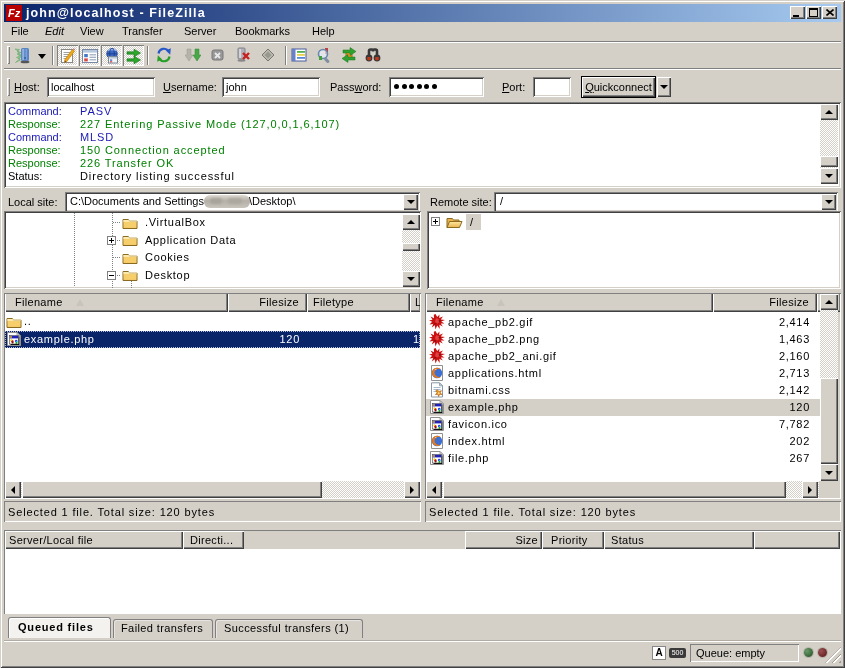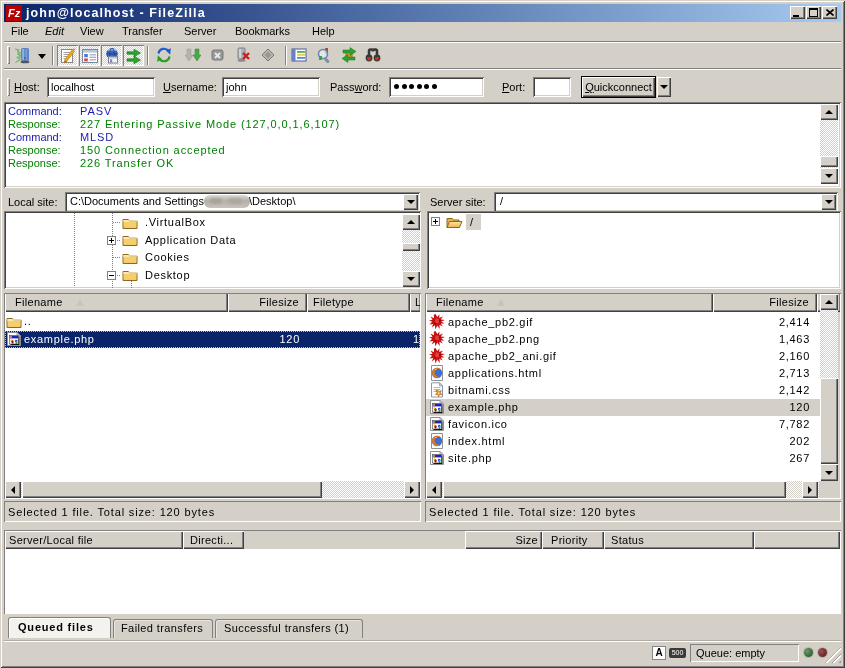--- a/index.html
+++ b/index.html
@@ -273,20 +273,21 @@
       <div class="adn"></div>
     </div>
 
 <div class="abs sunk white" style="left:4px;top:102px;width:837px;height:86px;"></div>
 <div class="abs" style="left:8px;top:105px;width:800px;line-height:13px;">
 <div style="position:relative;height:13px;color:#1A19B4;">Command:<span style="position:absolute;left:72px;letter-spacing:0.9px;">PASV</span></div>
 <div style="position:relative;height:13px;color:#008000;">Response:<span style="position:absolute;left:72px;letter-spacing:0.9px;">227 Entering Passive Mode (127,0,0,1,6,107)</span></div>
 <div style="position:relative;height:13px;color:#1A19B4;">Command:<span style="position:absolute;left:72px;letter-spacing:0.9px;">MLSD</span></div>
 <div style="position:relative;height:13px;color:#008000;">Response:<span style="position:absolute;left:72px;letter-spacing:0.9px;">150 Connection accepted</span></div>
 <div style="position:relative;height:13px;color:#008000;">Response:<span style="position:absolute;left:72px;letter-spacing:0.9px;">226 Transfer OK</span></div>
+<div style="position:relative;height:13px;color:#000;">Status:<span style="position:absolute;left:72px;letter-spacing:0.9px;">Directory listing successful</span></div>
 </div>
 
 <div class="abs chk" style="left:820px;top:104px;width:18px;height:80px;"></div>
 <div class="abs rais ct" style="left:820px;top:104px;width:18px;height:16px;">
       <div class="aup"></div>
     </div>
 <div class="abs rais" style="left:820px;top:156px;width:18px;height:11px;"></div>
 <div class="abs rais ct" style="left:820px;top:168px;width:18px;height:16px;">
       <div class="adn"></div>
     </div>
@@ -295,21 +296,21 @@
 <div class="abs sunk white" style="left:65px;top:192px;width:355px;height:20px;"></div>
 <div class="abs" style="left:70px;top:195px;">C:\Documents and Settings</div>
 <div class="abs" style="left:204px;top:195px;width:46px;height:13px;background:linear-gradient(to bottom,#E0DCD4,#B4B0A8 45%,#C8C4BC);border-radius:6px;filter:blur(0.7px);"></div>
 <div class="abs" style="left:210px;top:198px;width:12px;height:6px;background:#A8A49C;border-radius:3px;filter:blur(1px);"></div>
 <div class="abs" style="left:228px;top:198px;width:14px;height:6px;background:#ACA8A0;border-radius:3px;filter:blur(1px);"></div>
 <div class="abs" style="left:249px;top:195px;">\Desktop\</div>
 <div class="abs rais ct" style="left:403px;top:194px;width:15px;height:16px;">
       <div class="adn"></div>
     </div>
 
-<div class="abs" style="left:430px;top:196px;">Server site:</div>
+<div class="abs" style="left:430px;top:196px;">Remote site:</div>
 <div class="abs sunk white" style="left:494px;top:192px;width:344px;height:20px;"></div>
 <div class="abs" style="left:500px;top:195px;">/</div>
 <div class="abs rais ct" style="left:821px;top:194px;width:15px;height:16px;">
       <div class="adn"></div>
     </div>
 
 <div class="abs sunk white" style="left:4px;top:211px;width:417px;height:78px;"></div>
 <div class="abs sunk white" style="left:427px;top:211px;width:414px;height:78px;"></div>
 
 <div class="abs vdot" style="left:74px;top:213px;height:74px;"></div>
@@ -435,21 +436,21 @@
       <use href="#phpico"></use>
     </svg>
 <div class="abs trow" style="left:448px;top:313.5px;">apache_pb2.gif</div>
 <div class="abs trow" style="left:448px;top:330.5px;">apache_pb2.png</div>
 <div class="abs trow" style="left:448px;top:347.5px;">apache_pb2_ani.gif</div>
 <div class="abs trow" style="left:448px;top:364.5px;">applications.html</div>
 <div class="abs trow" style="left:448px;top:381.5px;">bitnami.css</div>
 <div class="abs trow" style="left:448px;top:398.5px;">example.php</div>
 <div class="abs trow" style="left:448px;top:415.5px;">favicon.ico</div>
 <div class="abs trow" style="left:448px;top:432.5px;">index.html</div>
-<div class="abs trow" style="left:448px;top:449.5px;">site.php</div>
+<div class="abs trow" style="left:448px;top:449.5px;">file.php</div>
 <div class="abs trow" style="left:740px;top:313.5px;width:70px;text-align:right;">2,414</div>
 <div class="abs trow" style="left:740px;top:330.5px;width:70px;text-align:right;">1,463</div>
 <div class="abs trow" style="left:740px;top:347.5px;width:70px;text-align:right;">2,160</div>
 <div class="abs trow" style="left:740px;top:364.5px;width:70px;text-align:right;">2,713</div>
 <div class="abs trow" style="left:740px;top:381.5px;width:70px;text-align:right;">2,142</div>
 <div class="abs trow" style="left:740px;top:398.5px;width:70px;text-align:right;">120</div>
 <div class="abs trow" style="left:740px;top:415.5px;width:70px;text-align:right;">7,782</div>
 <div class="abs trow" style="left:740px;top:432.5px;width:70px;text-align:right;">202</div>
 <div class="abs trow" style="left:740px;top:449.5px;width:70px;text-align:right;">267</div>
 

